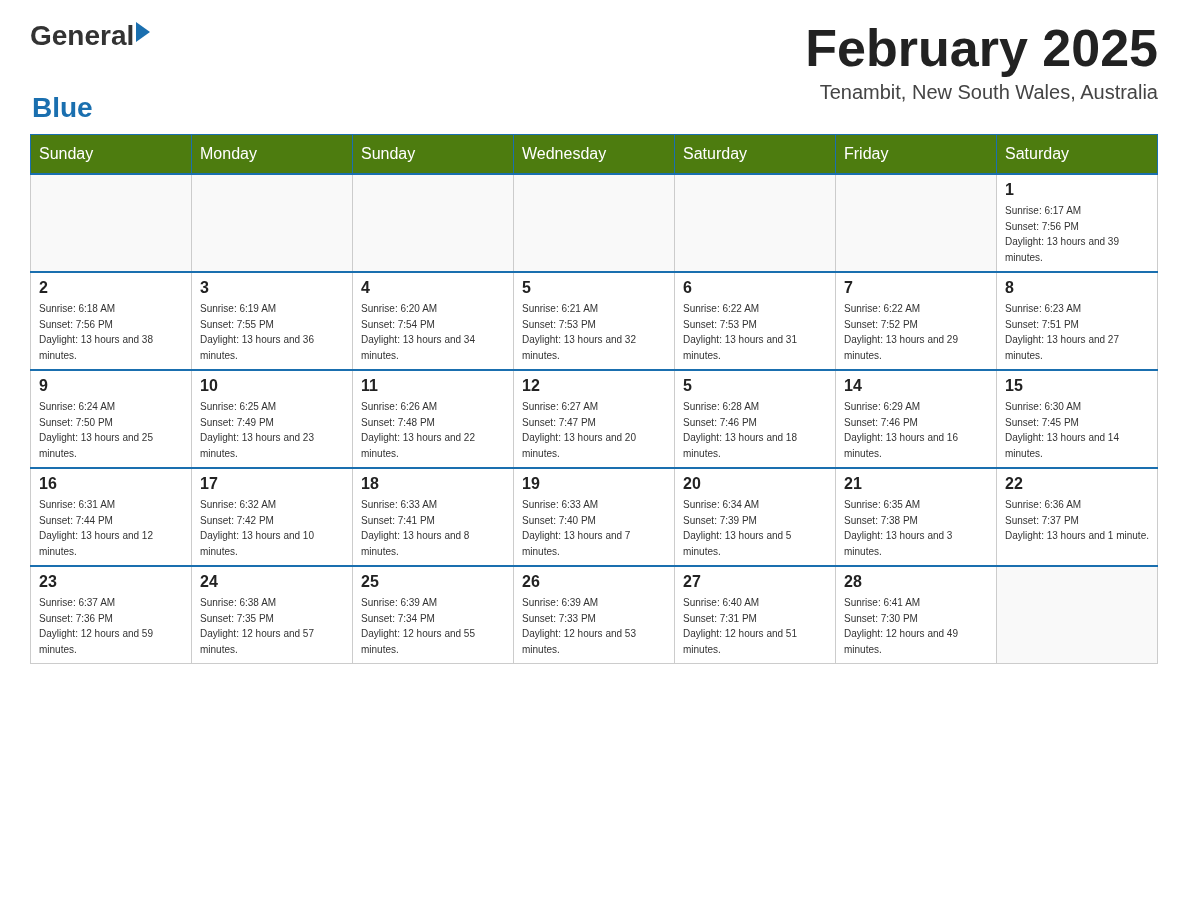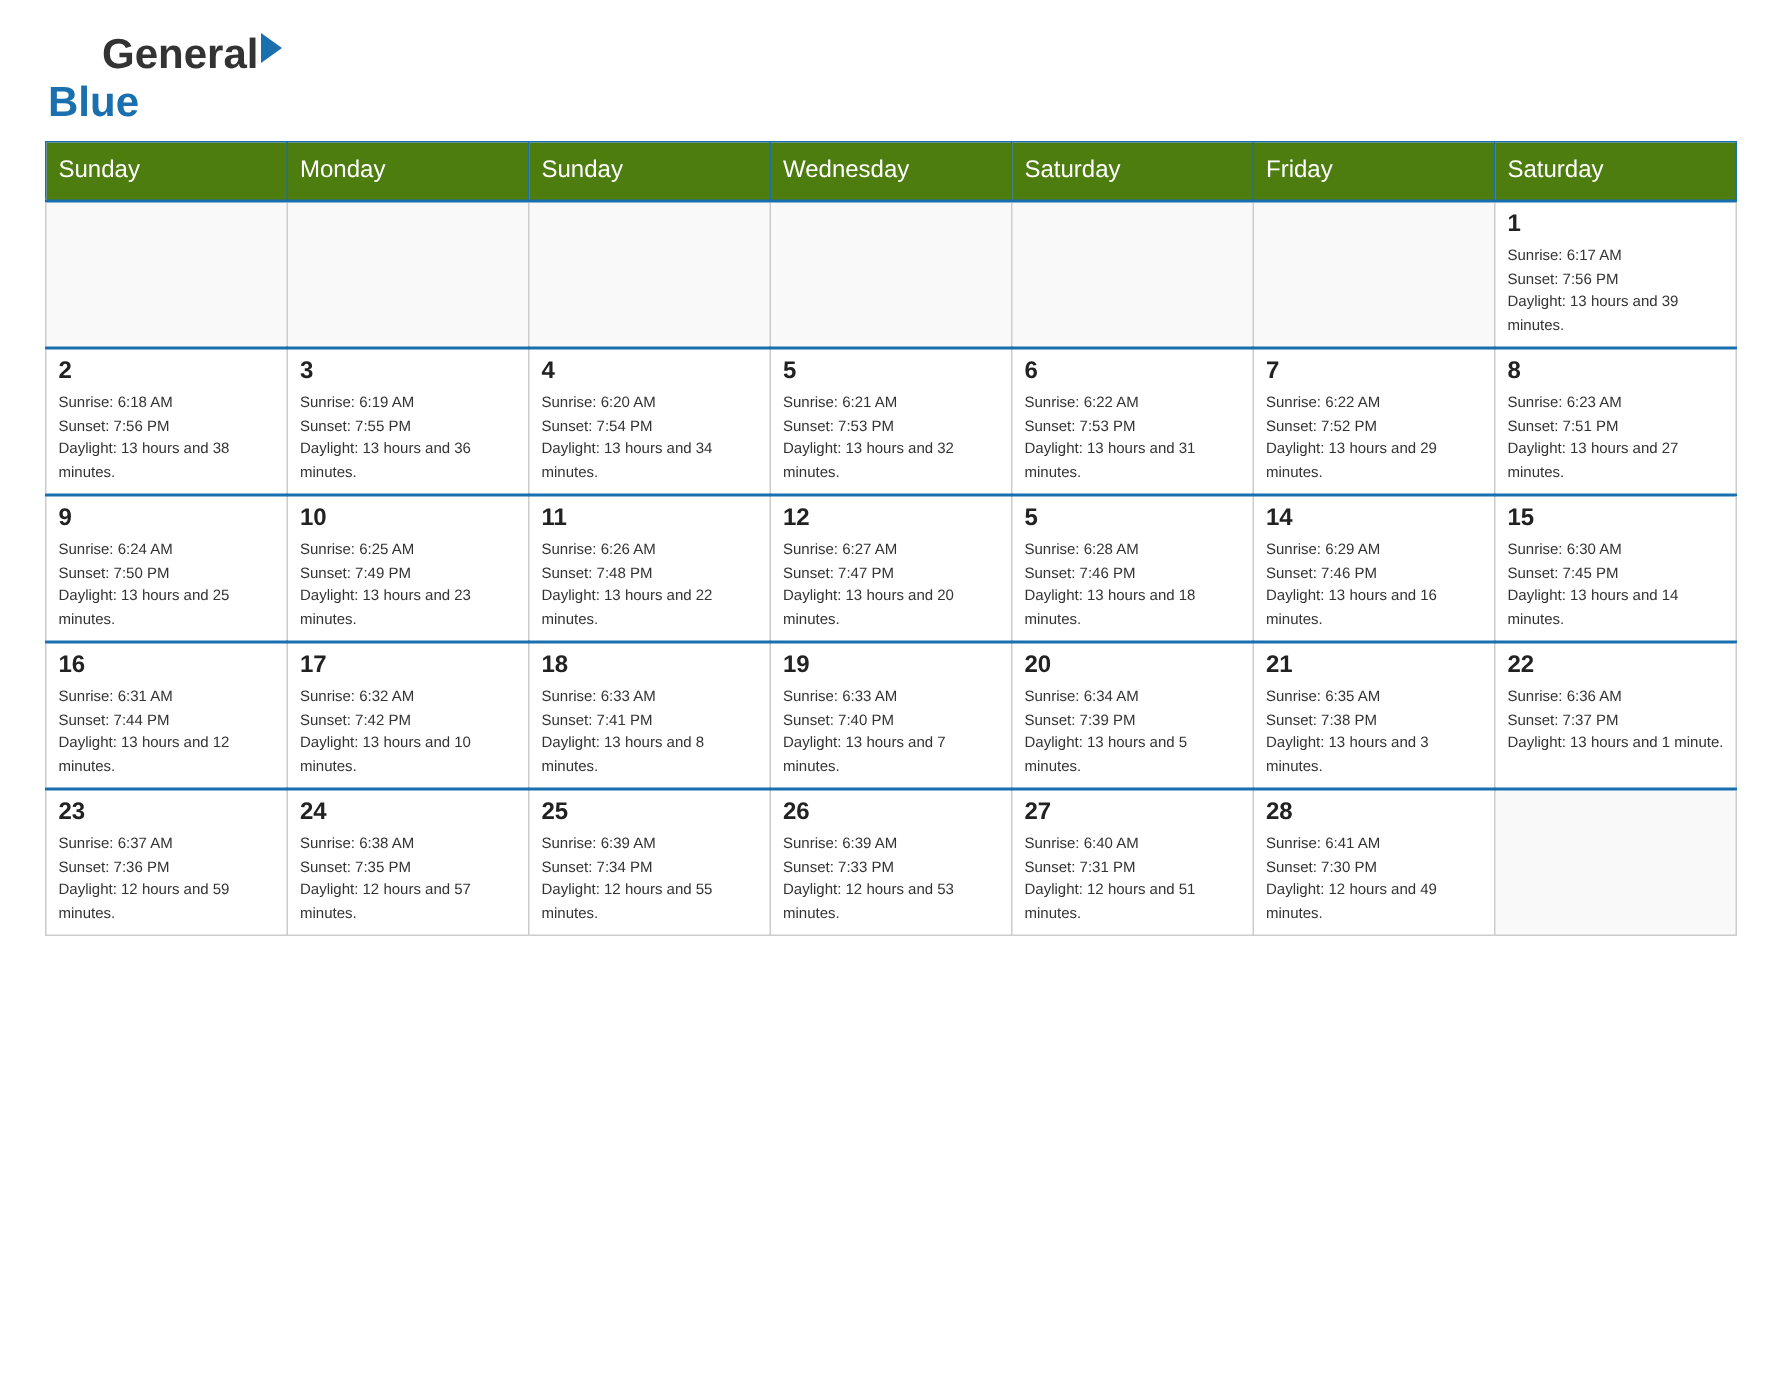--- a/index.html
+++ b/index.html
@@ -13,21 +13,20 @@
     .header {
       display: flex;
       justify-content: space-between;
       align-items: flex-start;
       margin-bottom: 10px;
     }
     .logo-text-general {
       font-size: 28px;
       font-weight: bold;
       color: #333;
-      margin-left: 38px;
     }
     .logo-arrow {
       width: 0;
       height: 0;
       border-left: 14px solid #1a6faf;
       border-top: 10px solid transparent;
       border-bottom: 10px solid transparent;
       margin-left: 2px;
       margin-top: -8px;
     }
@@ -37,20 +36,21 @@
     }
     .logo-line1 {
       display: flex;
       align-items: center;
     }
     .logo-line2 {
       font-size: 28px;
       font-weight: bold;
       color: #1a6faf;
       margin-left: 2px;
+      margin-top: 40px;
     }
     .title-block {
       text-align: right;
     }
     .title-month {
       font-size: 52px;
       font-weight: bold;
       color: #222;
       line-height: 1.1;
     }
@@ -107,20 +107,24 @@
 </head>
 <body>
 
 <div class="header">
   <div class="logo-wrapper">
     <div class="logo-line1">
       <span class="logo-text-general">General</span>
       <div class="logo-arrow"></div>
     </div>
     <div class="logo-line2">Blue</div>
+  </div>
+  <div class="title-block">
+    <div class="title-month">February 2025</div>
+    <div class="title-location">Tenambit, New South Wales, Australia</div>
   </div>
 </div>
 
 <table class="calendar">
   <thead>
     <tr>
       <th>Sunday</th>
       <th>Monday</th>
       <th>Sunday</th>
       <th>Wednesday</th>

